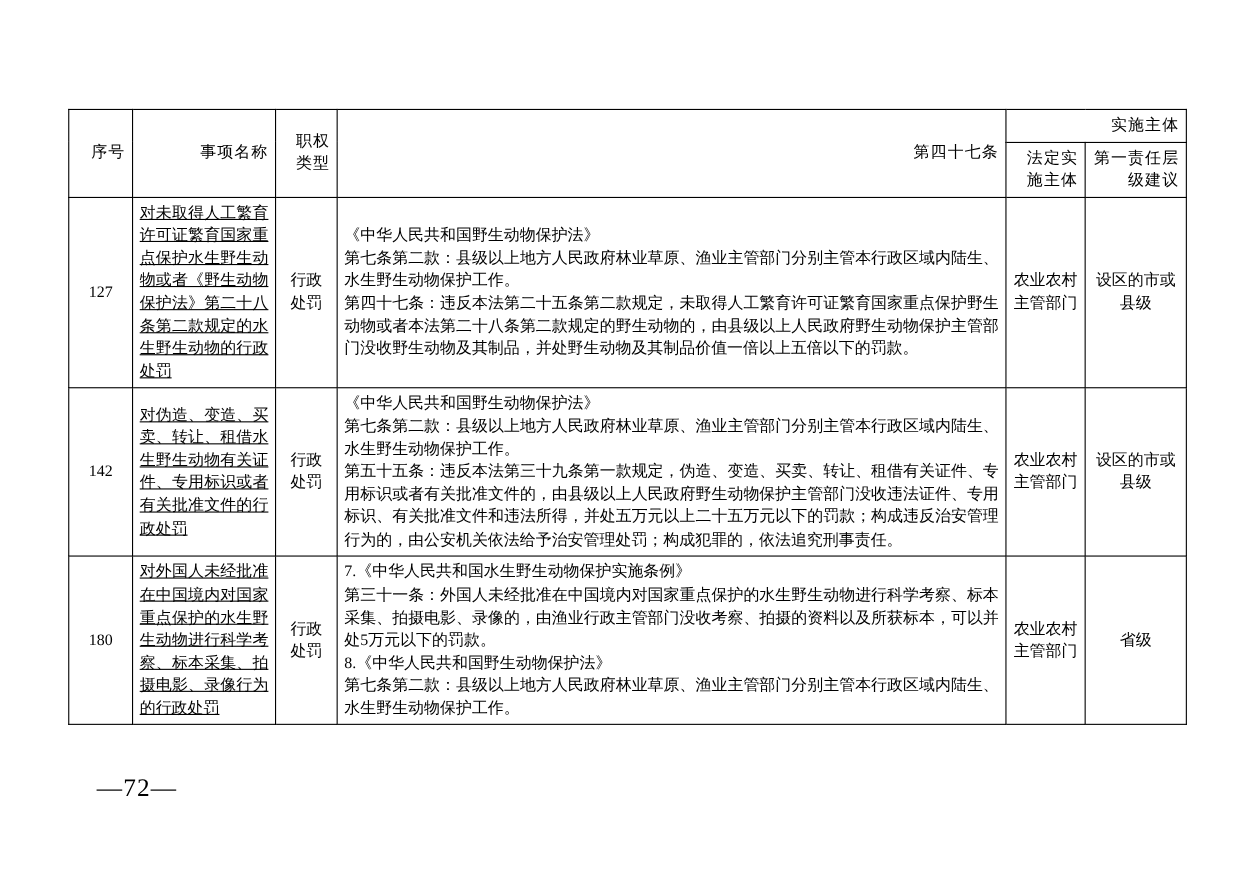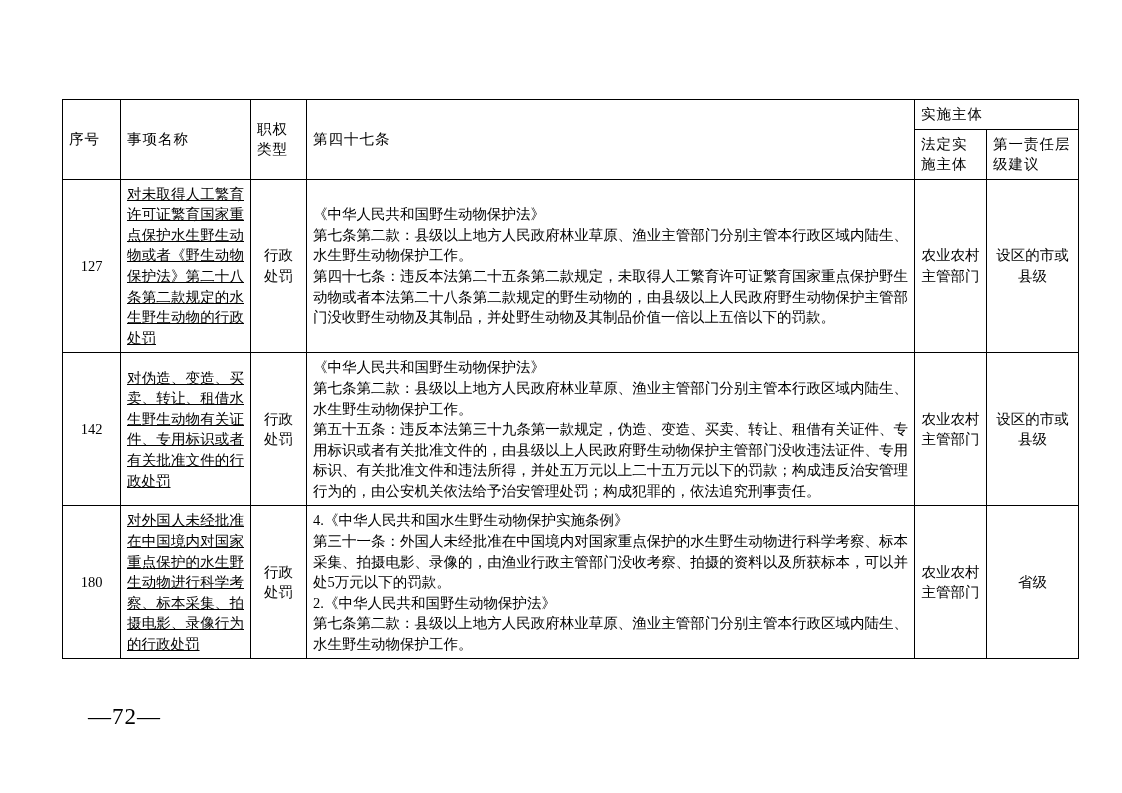--- a/index.html
+++ b/index.html
@@ -43,21 +43,21 @@
   col.c-basis  { width: 608px; }
   col.c-legal  { width: 72px; }
   col.c-level  { width: 92px; }
 
   thead td, thead th {
     text-align: center;
     font-size: 15px;
     letter-spacing: 1px;
   }
   .hdr-span {
-    text-align: left;
+    text-align: right;
     font-size: 15px;
     letter-spacing: 1px;
   }
   .cell-seq {
     text-align: center;
     font-family: "Liberation Serif", serif;
     font-size: 15px;
   }
   .cell-name {
     text-align: justify;
@@ -147,23 +147,23 @@
             <p>第五十五条：违反本法第三十九条第一款规定，伪造、变造、买卖、转让、租借有关证件、专用标识或者有关批准文件的，由县级以上人民政府野生动物保护主管部门没收违法证件、专用标识、有关批准文件和违法所得，并处五万元以上二十五万元以下的罚款；构成违反治安管理行为的，由公安机关依法给予治安管理处罚；构成犯罪的，依法追究刑事责任。</p>
           </td>
           <td class="cell-small-center">农业农村主管部门</td>
           <td class="cell-small-center">设区的市或县级</td>
         </tr>
         <tr>
           <td class="cell-seq">180</td>
           <td class="cell-name">对外国人未经批准在中国境内对国家重点保护的水生野生动物进行科学考察、标本采集、拍摄电影、录像行为的行政处罚</td>
           <td class="cell-type">行政处罚</td>
           <td class="cell-basis">
-            <p>4.《中华人民共和国水生野生动物保护实施条例》</p>
+            <p>7.《中华人民共和国水生野生动物保护实施条例》</p>
             <p>第三十一条：外国人未经批准在中国境内对国家重点保护的水生野生动物进行科学考察、标本采集、拍摄电影、录像的，由渔业行政主管部门没收考察、拍摄的资料以及所获标本，可以并处5万元以下的罚款。</p>
-            <p>2.《中华人民共和国野生动物保护法》</p>
+            <p>8.《中华人民共和国野生动物保护法》</p>
             <p>第七条第二款：县级以上地方人民政府林业草原、渔业主管部门分别主管本行政区域内陆生、水生野生动物保护工作。</p>
           </td>
           <td class="cell-small-center">农业农村主管部门</td>
           <td class="cell-small-center">省级</td>
         </tr>
       </tbody>
     </table>
   </div>
   <div class="page-number">—72—</div>
 </div>

